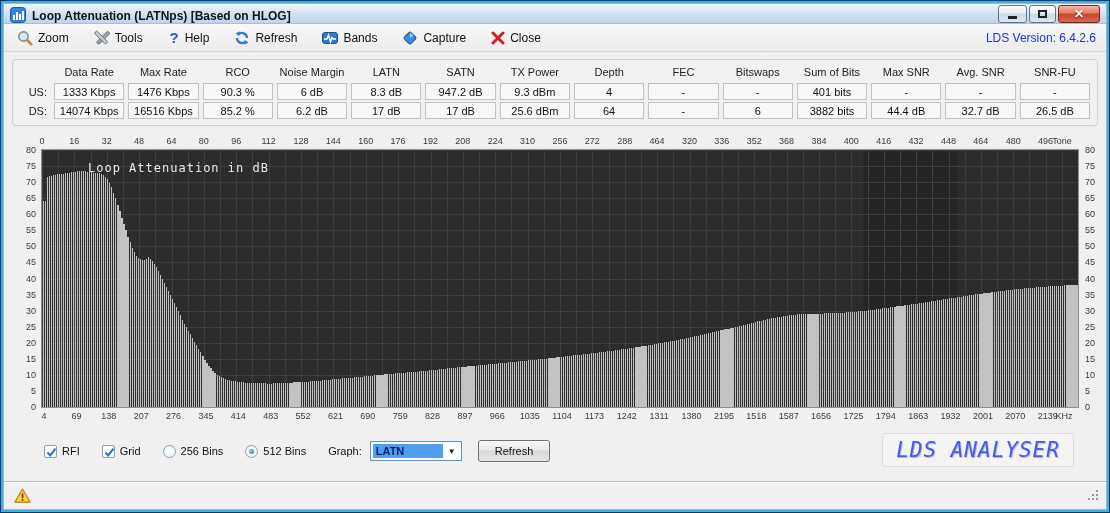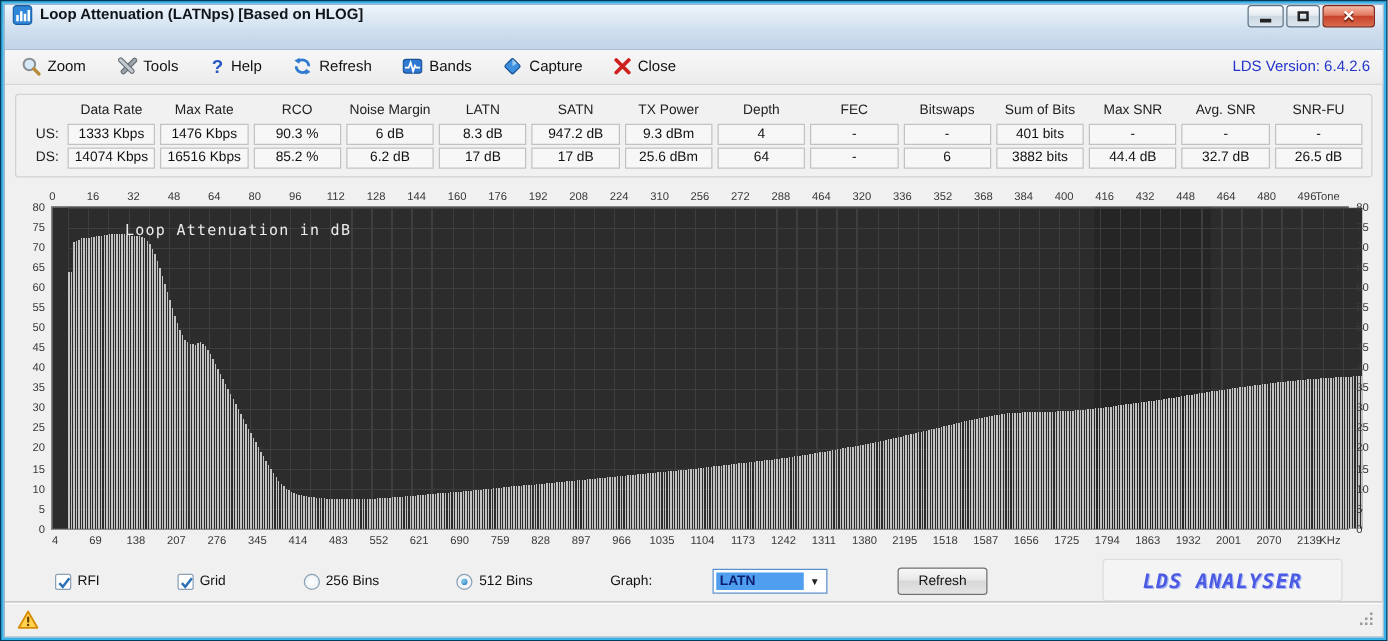--- a/index.html
+++ b/index.html
@@ -6,21 +6,21 @@
   html,body { width:1110px; height:513px; background:#888; font-family:"Liberation Sans", sans-serif; }
   .window {
     position:relative; width:1110px; height:513px;
     border:1px solid #083a5c;
     background:#39b2e8;
     padding:2px;
   }
   .frame-inner{ width:100%; height:100%; background:#f0f0f0; border:1px solid #9db8cc; display:flex; flex-direction:column; }
 
   
-  .titlebar{ height:36px; display:flex; align-items:flex-start; padding:0 6px;
+  .titlebar{ height:20px; display:flex; align-items:flex-end; padding:0 6px;
     background:linear-gradient(#eef5fc,#cfdeee 60%,#c2d4e8); border-bottom:1px solid #a9bed4; }
   .app-icon{ width:16px; height:16px; margin-right:6px; flex:0 0 auto; }
   .title-text{ font-size:12px; font-weight:bold; color:#101418; flex:1 1 auto; white-space:nowrap; overflow:hidden; }
   .winbtns{ display:flex; gap:2px; }
   .winbtn{ height:18px; border-radius:3px; border:1px solid #5f7486; display:flex; align-items:center; justify-content:center;
     background:linear-gradient(#fdfdfd,#e5ecf2 45%,#ccd8e2 50%,#dde6ee); cursor:default; }
   .winbtn.min{ width:29px; } .winbtn.max{ width:27px; } .winbtn.close{ width:42px;
     background:linear-gradient(#f5b8a6,#e07a5f 45%,#c8432a 50%,#d96b4e); border-color:#7e2613; }
   .glyph-min{ width:9px; height:3px; background:#222; margin-top:7px; }
   .glyph-max{ width:9px; height:8px; border:2px solid #222; background:transparent; }
@@ -37,40 +37,40 @@
   
   .stats-box{ margin:7px 8px 2px 8px; border:1px solid #d2d2d2; border-radius:3px; background:#f1f1f1; padding:3px 5px 5px 5px; }
   .stats-grid{ display:grid; grid-template-columns:34px repeat(14,1fr); }
   .hcell{ font-size:11px; color:#222; text-align:center; padding:3px 0 4px 0; }
   .rlabel{ font-size:11px; font-weight:normal; color:#222; display:flex; align-items:center; justify-content:flex-end; padding-right:5px; }
   .vcell{ margin:1px 2px; background:#f7f7f7; border:1px solid #c2c2c2; font-size:11px; color:#111;
     display:flex; align-items:center; justify-content:center; height:17px; }
 
   
   .chart-area{ position:relative; height:290px; margin-top:8px; }
-  .plot-wrap{ position:absolute; left:37px; top:13px; width:1038px; height:259px; border:1px solid #8f8f8f; background:#2c2c2c;padding-left:12px; }
+  .plot-wrap{ position:absolute; left:37px; top:13px; width:1038px; height:259px; border:1px solid #8f8f8f; background:#2c2c2c; }
   .axis-label{ position:absolute; font-size:9px; color:#3a3a3a; white-space:nowrap; }
   .axis-label.centered{ transform:translateX(-50%); }
 
   
-  .controls{ position:relative; display:flex; align-items:center; margin:9px 0 0 40px; font-size:11px; color:#111; height:32px;gap:40px; }
+  .controls{ position:relative; display:flex; align-items:center; margin:9px 0 0 40px; font-size:11px; color:#111; height:32px; }
   .ctl-group{ display:flex; align-items:center; gap:5px; margin-right:22px; }
   .cb{ width:13px; height:13px; background:#fff; border:1px solid #8ca0b5; border-radius:2px; position:relative; }
   .cb svg{ position:absolute; left:0px; top:0px; }
   .radio{ width:13px; height:13px; border-radius:50%; background:radial-gradient(#fff,#e8eef3); border:1px solid #8ca0b5; position:relative; }
   .radio .dot{ position:absolute; left:3px; top:3px; width:5px; height:5px; border-radius:50%;
     background:radial-gradient(circle at 35% 35%, #7fd0ef, #2a71b8); }
   .combo{ width:92px; height:20px; background:#fff; border:1px solid #5a8fc8; display:flex; align-items:center; margin-right:14px; }
   .combo .val{ flex:1 1 auto; margin:2px 0 2px 2px; padding:1px 3px; background:#4f9ef0; color:#0d1e6e; font-size:11px; font-weight:bold; }
   .combo .arrow{ flex:0 0 18px; text-align:center; font-size:8px; color:#222; }
   .btn{ height:22px; padding:0 16px; font-size:11px; color:#111; border:1px solid #707070; border-radius:3px;
     background:linear-gradient(#f8f8f8,#e8e8e8 45%,#d8d8d8 50%,#e4e4e4); margin-left:2px; }
   .logo-box{ position:absolute; right:32px; top:-2px; width:192px; height:34px; border:1px solid #dedede; border-radius:3px;
     background:#f4f4f4; display:flex; align-items:center; justify-content:center; }
-  .logo-text{ font-family:"DejaVu Sans Mono", monospace; font-size:16px; font-weight:bold; font-style:italic;
+  .logo-text{ font-family:"DejaVu Sans Mono", monospace; font-size:21px; font-weight:normal; font-style:italic;
     color:#4a5ae2; letter-spacing:1px; text-shadow:1px 1px 0 #aab4f2; }
 
   
   .statusbar{ margin-top:auto; height:28px; border-top:1px solid #bdbdbd; box-shadow:inset 0 1px 0 #ffffff;
     display:flex; align-items:center; padding:0 6px 0 10px; background:#f0f0f0; }
   .sb-spacer{ flex:1 1 auto; }
 </style>
 </head>
 <body>
 

